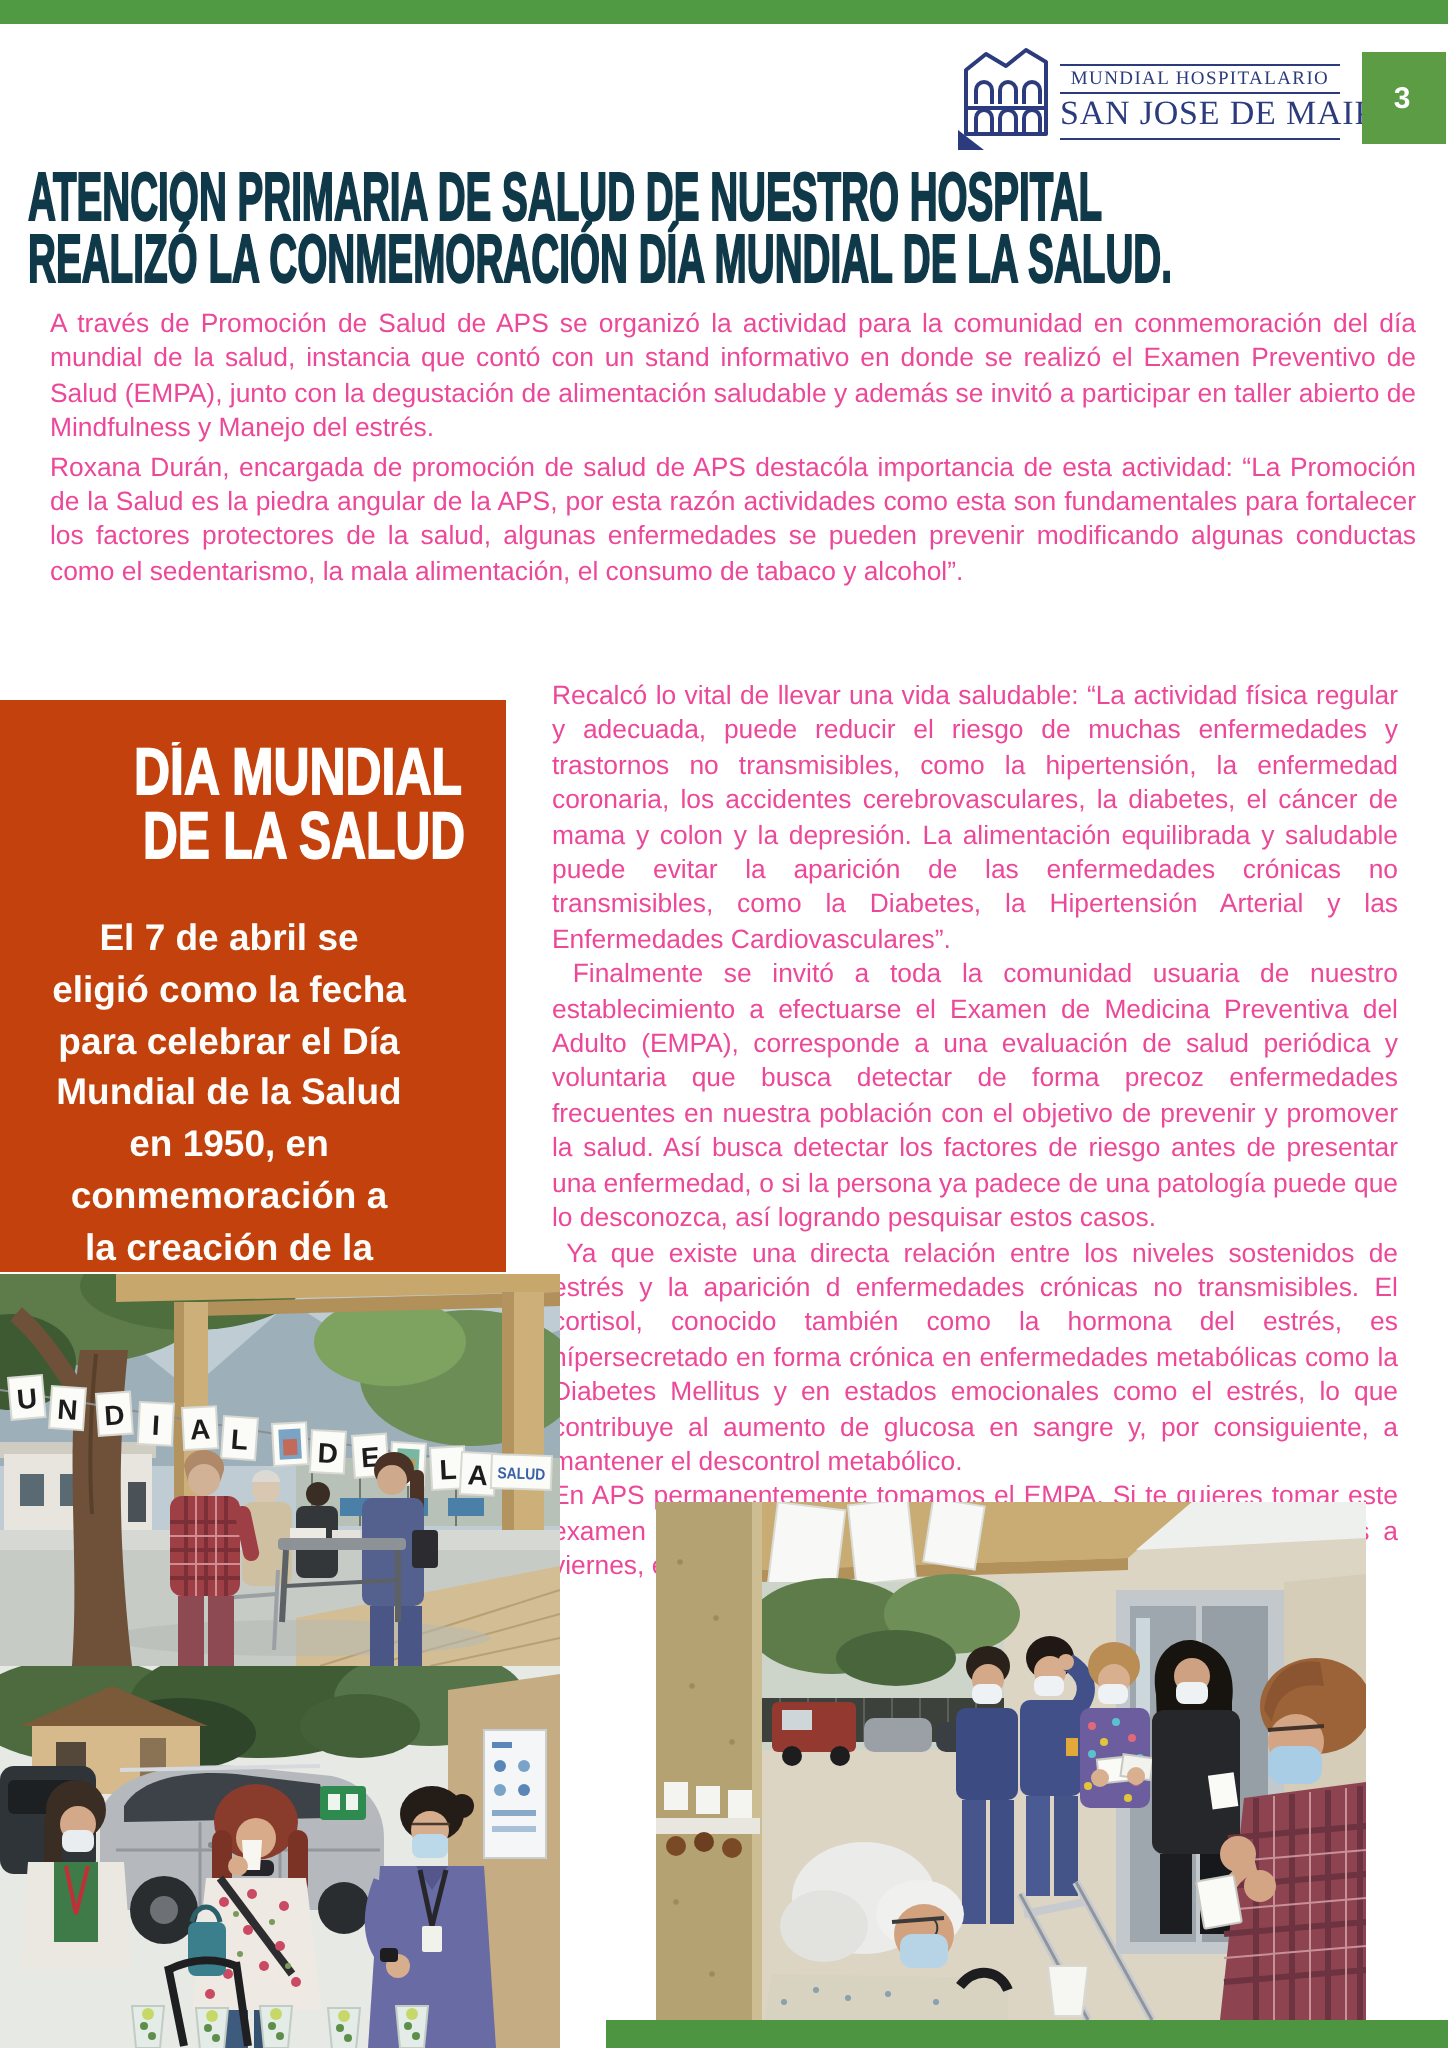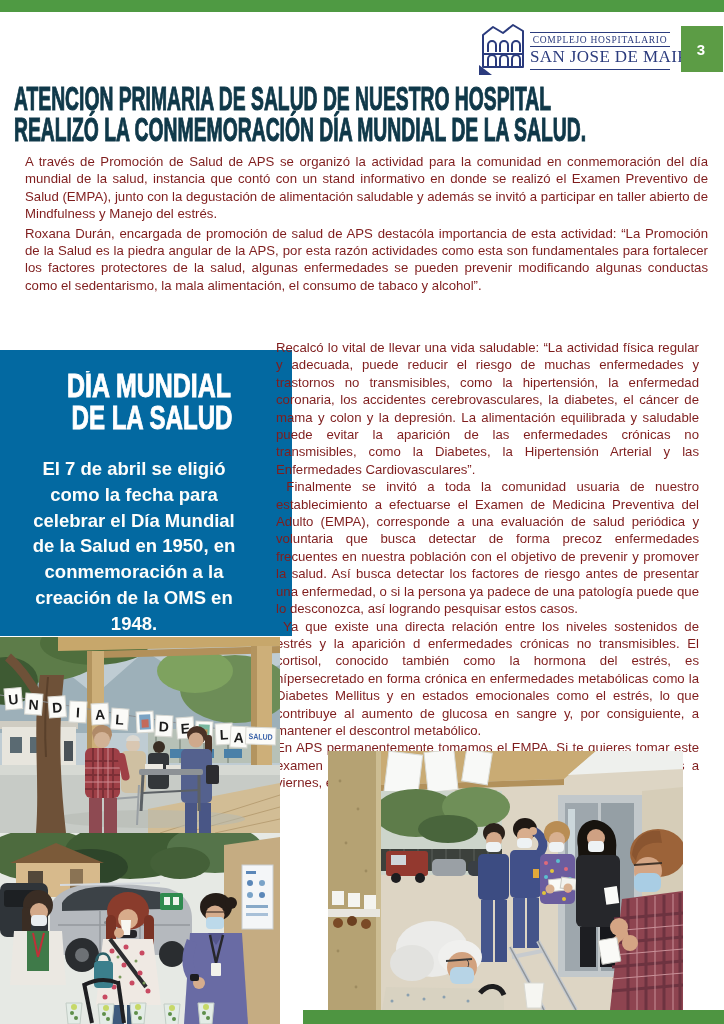--- a/index.html
+++ b/index.html
@@ -16,26 +16,26 @@
   .logo-l2{font-size:17px;letter-spacing:.4px;border-bottom:1.5px solid #2b3b7d;
            padding:0 0 2px 0;white-space:nowrap;}
   .pagenum{position:absolute;left:681px;top:26px;width:42px;height:46px;background:#5c9c45;
            color:#fff;font-weight:bold;font-size:15px;letter-spacing:2px;
            display:flex;align-items:center;justify-content:center;}
 
   .title-svg{position:absolute;left:14px;top:85px;}
   .title-svg text{font-family:"Liberation Sans",sans-serif;font-weight:700;font-size:34px;
                   fill:#0f3849;stroke:#0f3849;stroke-width:1.1;paint-order:stroke;}
 
-  p.body{margin:0;font-size:13.2px;line-height:17.4px;text-align:justify;color:#7f1d1d;}
+  p.body{margin:0;font-size:13.2px;line-height:17.4px;text-align:justify;color:#ec4899;}
   .intro{position:absolute;left:25px;top:153px;width:683px;}
   .intro p.sp{margin-top:2px;}
   .rightcol{position:absolute;left:276px;top:339px;width:423px;}
 
-  .greenbox{position:absolute;left:0;top:350px;width:292px;height:286px;background:#0369a1;}
+  .greenbox{position:absolute;left:0;top:350px;width:253px;height:286px;background:#c2410c;}
   .gb-title{display:block;margin-top:21px;}
   .gb-title text{font-family:"Liberation Sans",sans-serif;font-weight:700;font-size:33px;
                  fill:#ffffff;stroke:#ffffff;stroke-width:.9;paint-order:stroke;}
   .gb-body{margin-top:14px;padding:0 50px 0 26px;text-align:center;color:#fdfdfb;
            font-weight:bold;font-size:18.5px;line-height:25.8px;}
 
   .photo{position:absolute;display:block;}
   #photo1{left:0;top:637px;}
   #photo2{left:0;top:833px;}
   #photo3{left:328px;top:751px;}
@@ -54,21 +54,21 @@
       <path d="M23 46 v-8 a4 4 0 0 1 8 0 v8"></path>
       <path d="M35 46 v-8 a4 4 0 0 1 8 0 v8"></path>
       <path d="M11 31 v-7 a4 4 0 0 1 8 0 v7"></path>
       <path d="M23 31 v-7 a4 4 0 0 1 8 0 v7"></path>
       <path d="M35 31 v-7 a4 4 0 0 1 8 0 v7"></path>
       <path d="M6 33 h40"></path>
     </g>
     <path d="M2 44 L15 54 L2 54 Z" fill="#2b3b7d"></path>
   </svg>
   <div class="logo-text">
-    <div class="logo-l1">COMPLEJO HOSPITALARIO</div>
+    <div class="logo-l1">MUNDIAL HOSPITALARIO</div>
     <div class="logo-l2">SAN JOSE DE MAIPO</div>
   </div>
   <div class="pagenum">3</div>
 
   <svg class="title-svg" width="700" height="62">
     <text x="0" y="25" textLength="537" lengthAdjust="spacingAndGlyphs">ATENCIÓN PRIMARIA DE SALUD DE NUESTRO HOSPITAL</text>
     <text x="0" y="56" textLength="572" lengthAdjust="spacingAndGlyphs">REALIZÓ LA CONMEMORACIÓN DÍA MUNDIAL DE LA SALUD.</text>
   </svg>
 
   <div class="intro">

